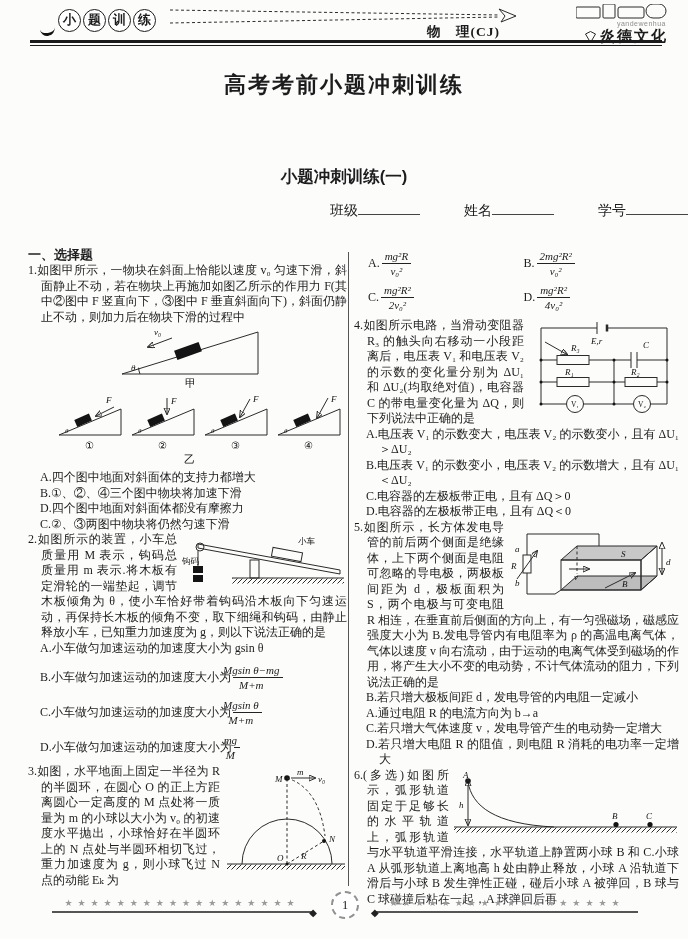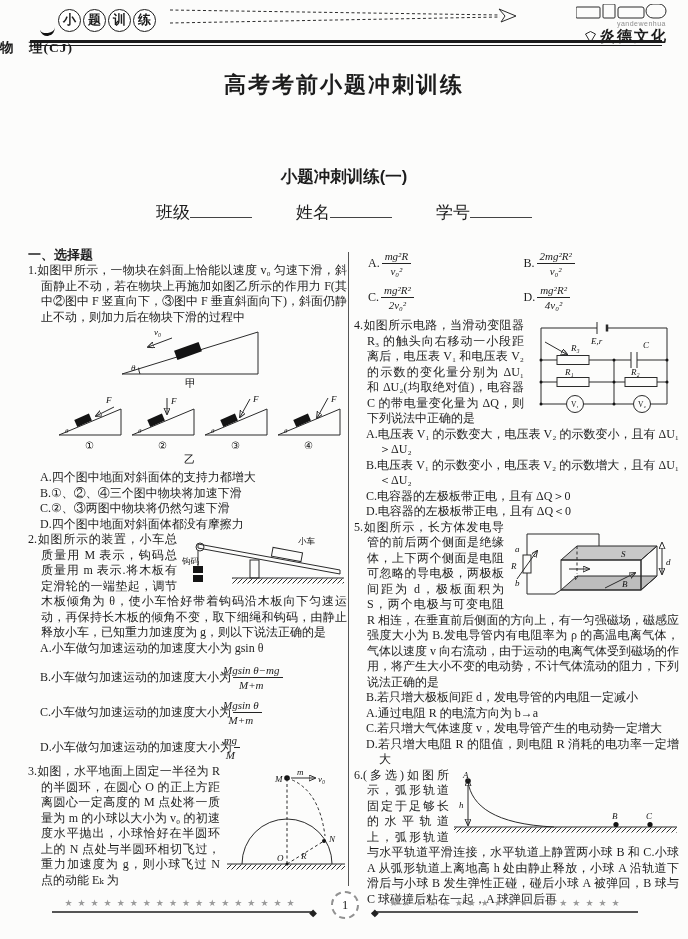--- a/index.html
+++ b/index.html
@@ -6,39 +6,39 @@
   .page{position:relative;width:688px;height:939px;background:#fcfcfb;color:#1c1c1c;
         font-family:"Liberation Serif","DejaVu Serif",serif;overflow:hidden;}
   
   .badge{position:absolute;left:58px;top:9px;display:flex;gap:2px;}
   .bc{width:21px;height:21px;border:1.5px solid #1c1c1c;border-radius:50%;font-size:13px;
       font-weight:bold;text-align:center;line-height:20px;background:#fff;
       font-family:"Liberation Sans",sans-serif;}
   .flourish{position:absolute;left:40px;top:25px;width:15px;height:8px;
       border-bottom:3px solid #111;border-radius:0 0 9px 9px;transform:rotate(-8deg);}
   .dashline{position:absolute;left:170px;top:5px;}
-  .subject-center{position:absolute;left:0;top:23px;width:500px;text-align:left;
-      font-size:13.5px;font-weight:bold;letter-spacing:1px;margin-top:16px;}
+  .subject-center{position:absolute;left:0;top:23px;width:500px;text-align:right;
+      font-size:13.5px;font-weight:bold;letter-spacing:1px;}
   .logo{position:absolute;right:20px;top:4px;width:135px;text-align:right;}
   .logo-sub{font-size:7px;color:#8d8d8d;font-family:"Liberation Sans",sans-serif;
       margin:-3px 2px 0 0;letter-spacing:.5px;}
   .logo-main-row{display:flex;align-items:center;justify-content:flex-end;gap:3px;margin-top:0px;}
   .logo-main{font-size:15px;font-weight:bold;letter-spacing:2px;
       font-family:Liberation Sans, sans-serif;}
   .rule-thick{position:absolute;left:30px;right:26px;top:40px;height:3px;background:#1b1b1b;}
   .rule-thin{position:absolute;left:30px;right:26px;top:45px;height:1px;background:#1b1b1b;}
   
   .title-main{position:absolute;top:70px;left:0;right:0;text-align:center;font-size:22px;
       font-weight:bold;letter-spacing:2px;font-family:"Liberation Sans",sans-serif;}
   .title-subject{position:absolute;top:110px;left:0;right:0;text-align:center;font-size:29px;
       font-weight:bold;letter-spacing:2px;}
   .title-sub{position:absolute;top:166px;left:0;right:0;text-align:center;font-size:16.5px;
       font-weight:bold;font-family:"Liberation Sans",sans-serif;}
-  .form-row{position:absolute;top:201px;left:0;right:0;display:flex;justify-content:center;
-      gap:44px;font-size:17px;}
+  .form-row{position:absolute;top:201px;left:0;right:0;display:flex;justify-content:flex-end;
+      gap:44px;font-size:14px;}
   .blank{display:inline-block;width:62px;border-bottom:1px solid #444;height:13px;}
   
   .divider{position:absolute;left:348px;top:252px;width:1px;height:634px;background:#555;}
   .col-left{position:absolute;left:28px;top:246px;width:319px;}
   .col-right{position:absolute;left:354px;top:246px;width:325px;}
   .sec{font-size:13px;font-weight:bold;line-height:17px;font-family:"Liberation Sans",sans-serif;}
   .q{display:flow-root;}
   .qtext{font-size:12px;line-height:15.5px;text-align:justify;padding-left:13px;text-indent:-13px;margin:0;}
   .opt{font-size:12px;line-height:15.5px;text-align:justify;margin-left:12px;
        padding-left:13px;text-indent:-13px;}
@@ -180,22 +180,22 @@
           <rect x="265" y="23.5" width="16" height="7.5" class="fill" transform="rotate(-24 273 27)"></rect>
           <line x1="299" y1="5" x2="288" y2="25" marker-end="url(#ah)"></line>
           <text x="302" y="9">F</text>
           <text x="255" y="40" style="font-size:7px">θ</text>
           <text x="275" y="56" class="cn" style="font-size:10px">④</text>
           <text x="155" y="70" class="cn big">乙</text>
         </svg>
       </div>
       <div class="opt">A.四个图中地面对斜面体的支持力都增大</div>
       <div class="opt">B.①、②、④三个图中物块将加速下滑</div>
+      <div class="opt">D.四个图中地面对斜面体都没有摩擦力</div>
       <div class="opt">C.②、③两图中物块将仍然匀速下滑</div>
-      <div class="opt">D.四个图中地面对斜面体都没有摩擦力</div>
     </div>
 
     <div class="q">
       <svg class="figR" width="165" height="56">
         <polygon points="16,10 158,36 158,40 16,14"></polygon>
         <circle cx="18" cy="13" r="4"></circle>
         <line x1="16" y1="17" x2="16" y2="32"></line>
         <rect x="11" y="32" width="10" height="7" class="fill"></rect>
         <rect x="11" y="41" width="10" height="7" class="fill"></rect>
         <text x="0" y="30" class="cn" style="font-size:8.5px">钩码</text>

